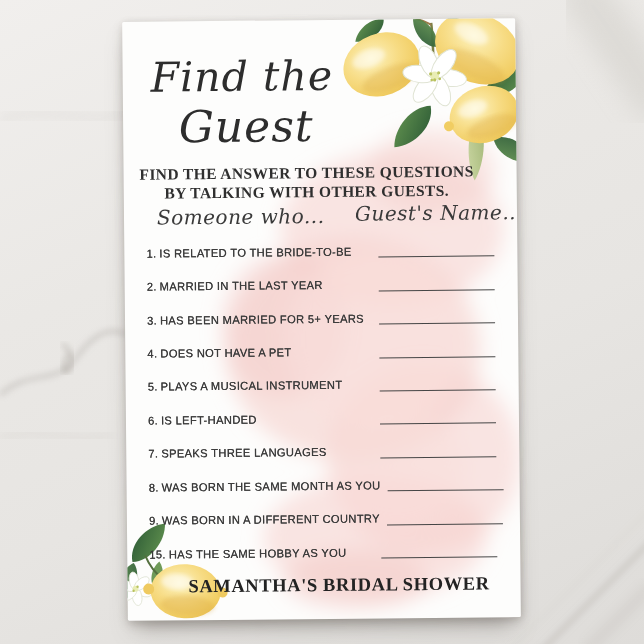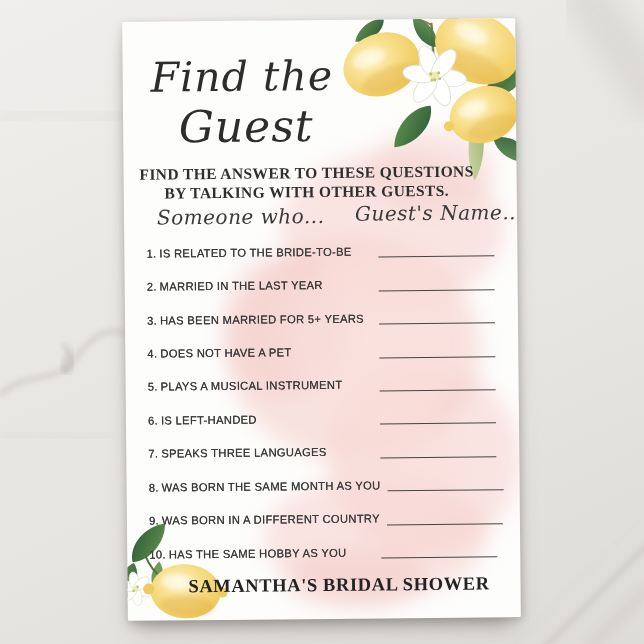--- a/index.html
+++ b/index.html
@@ -244,19 +244,19 @@
     </div>
     <div class="row">
       <div class="q"><span class="num">8.</span><span>WAS BORN THE SAME MONTH AS YOU</span></div>
       <div class="answer-line"></div>
     </div>
     <div class="row">
       <div class="q"><span class="num">9.</span><span>WAS BORN IN A DIFFERENT COUNTRY</span></div>
       <div class="answer-line"></div>
     </div>
     <div class="row">
-      <div class="q"><span class="num">10.</span><span>HAS THE SAME HOBBY AS YOU</span></div>
+      <div class="q"><span class="num">15.</span><span>HAS THE SAME HOBBY AS YOU</span></div>
       <div class="answer-line"></div>
     </div>
   </div>
 
   <div class="txt footer">SAMANTHA'S BRIDAL SHOWER</div>
 </div>
 
 </body></html>

